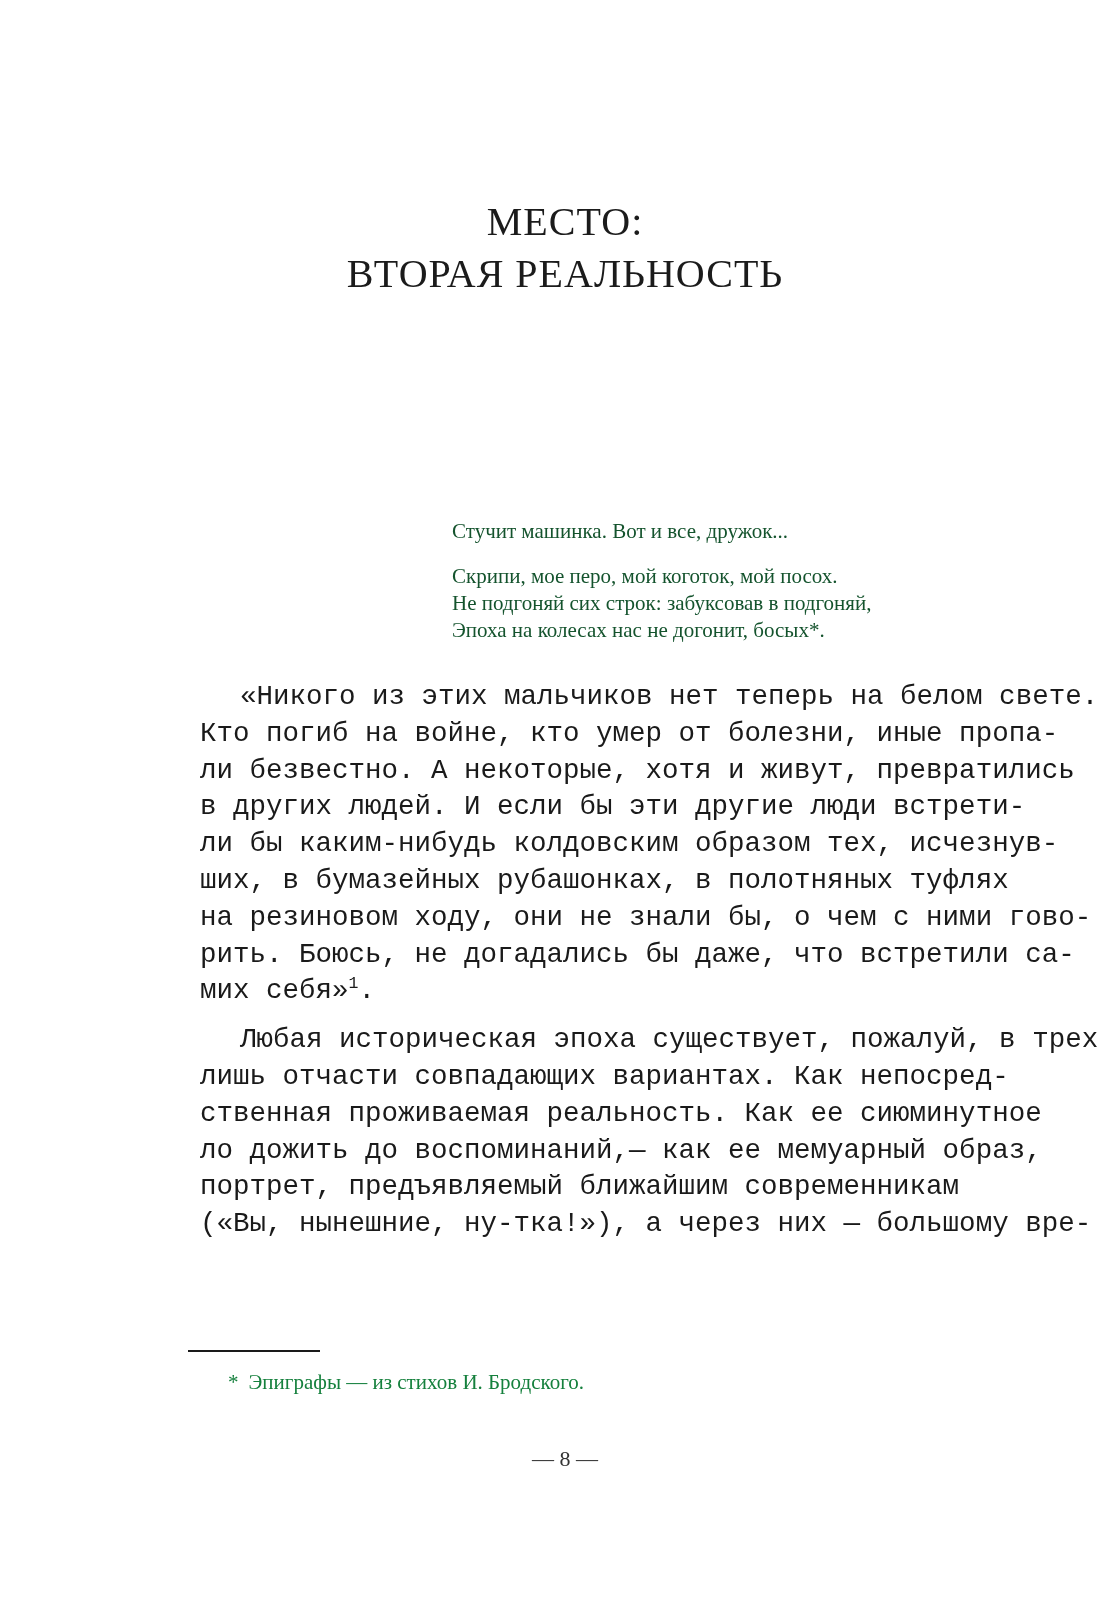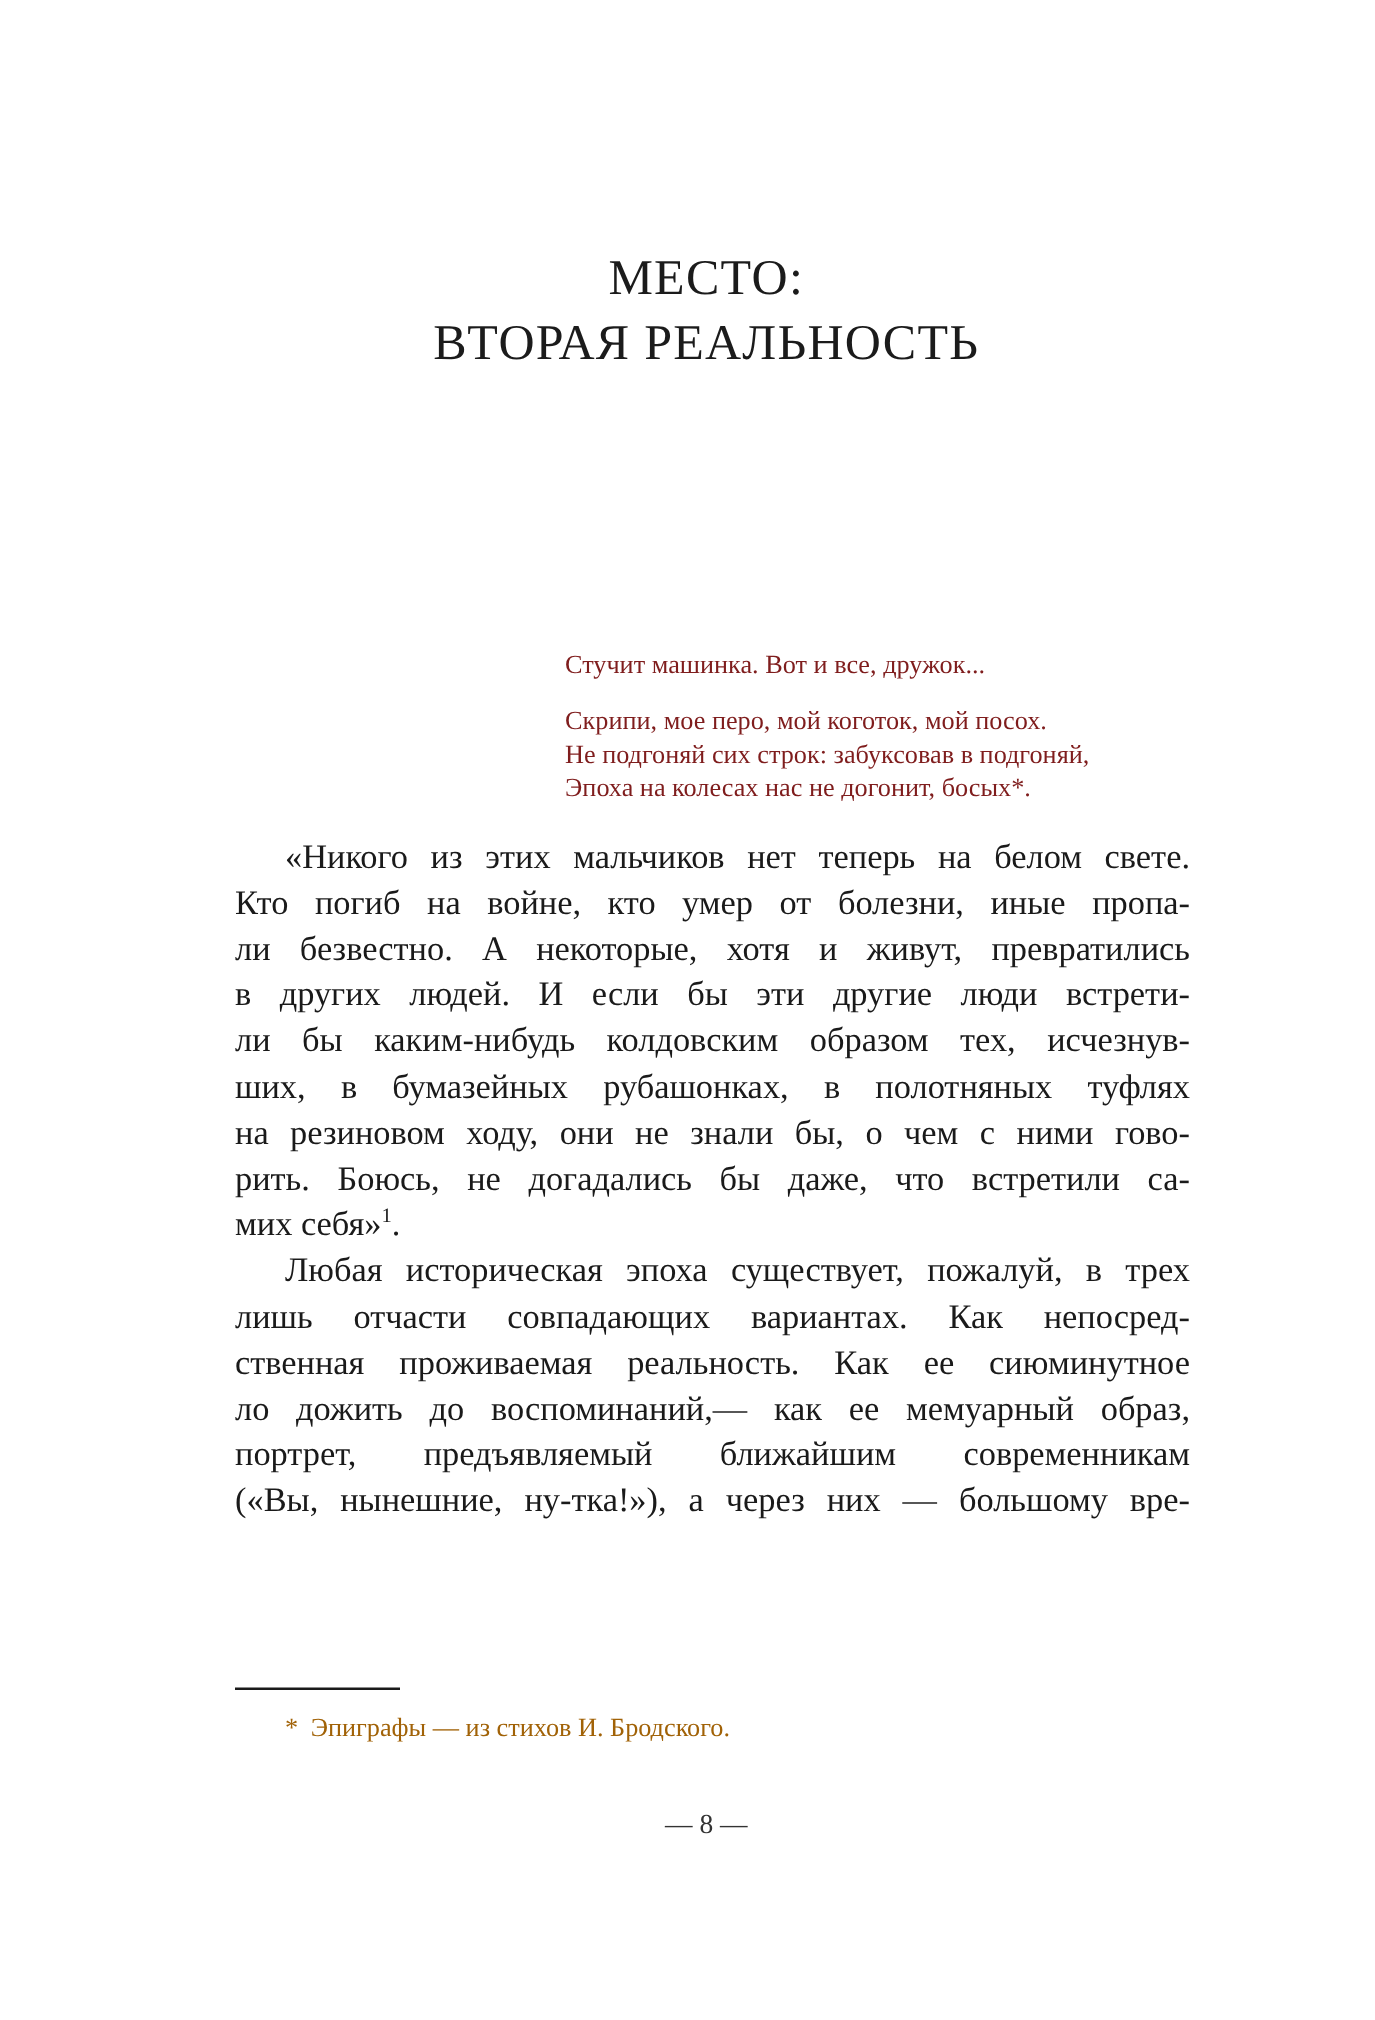--- a/index.html
+++ b/index.html
@@ -1,27 +1,27 @@
 <!DOCTYPE html>
 <html><head>
 <meta charset="utf-8">
 <style>
   html, body { margin: 0; padding: 0; background: #ffffff; }
   body { width: 1100px; height: 1616px; position: relative; overflow: hidden; color: #1a1a1a; font-family: "DejaVu Serif", "Liberation Serif", serif; }
   .title { position: absolute; left: 0; width: 1130px; top: 196px; text-align: center; font-family: "Liberation Serif", serif; font-size: 40px; line-height: 52px; letter-spacing: 1px; color: #1b1b1b; }
-  .epigraph { position: absolute; left: 452px; top: 518px; font-family: "Liberation Serif", serif; font-size: 21px; line-height: 27px; color: #7f1d1d; }
+  .epigraph { position: absolute; left: 452px; top: 518px; font-family: "Liberation Serif", serif; font-size: 21px; line-height: 27px; color: #14532d; }
   .epigraph .gap { height: 18px; }
   .body-text { position: absolute; left: 188px; width: 764px; top: 667px; font-family: "Liberation Serif", serif; font-size: 27.5px; line-height: 36.8px; color: #1a1a1a; }
   .body-text .ln { display: block; text-align: justify; text-align-last: justify; white-space: nowrap; }
   .body-text .ln.last { text-align-last: left; }
   .body-text .ln.indent { padding-left: 40px; }
-  .para { margin: 0; }
+  .para { margin: 12px; font-family: Liberation Mono, monospace; }
   sup { font-size: 60%; vertical-align: super; line-height: 0; }
   .rule { position: absolute; left: 188px; top: 1350px; width: 132px; height: 2px; background: #1a1a1a; }
-  .footnote { position: absolute; left: 228px; top: 1368px; font-family: "Liberation Serif", serif; font-size: 21px; line-height: 28px; color: #a16207; }
+  .footnote { position: absolute; left: 228px; top: 1368px; font-family: "Liberation Serif", serif; font-size: 21px; line-height: 28px; color: #15803d; }
   .footnote .star { margin-right: 10px; }
   .page-num { position: absolute; left: 0; width: 1130px; top: 1446px; text-align: center; font-family: "Liberation Serif", serif; font-size: 22px; color: #333; }
 </style>
 </head>
 <body>
 
 <div class="title">
   <div>МЕСТО:</div>
   <div>ВТОРАЯ РЕАЛЬНОСТЬ</div>
 </div>

